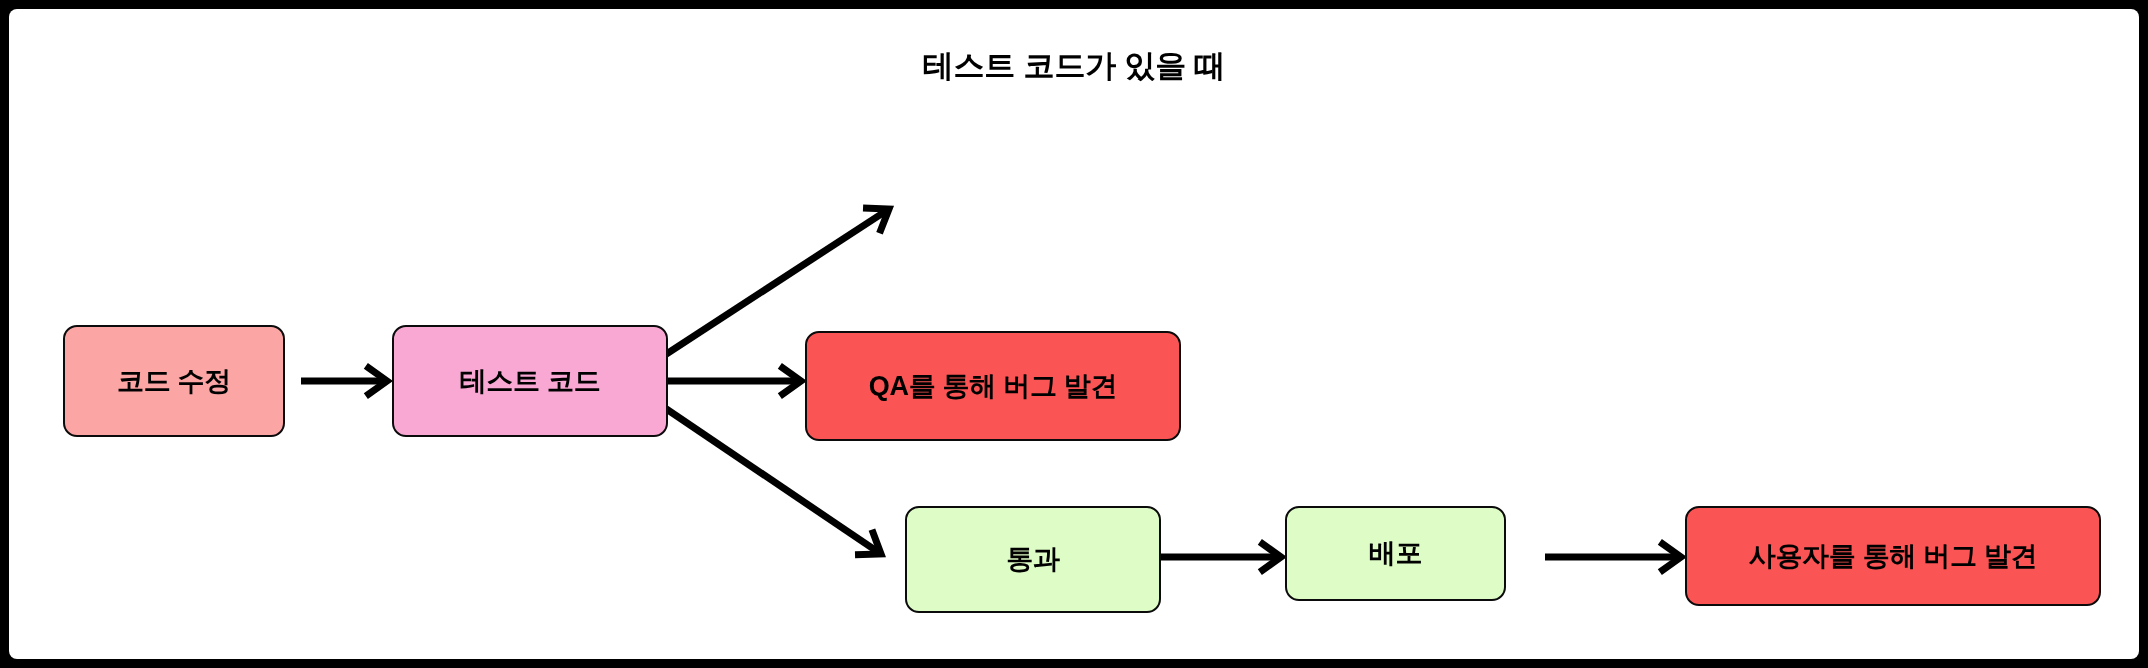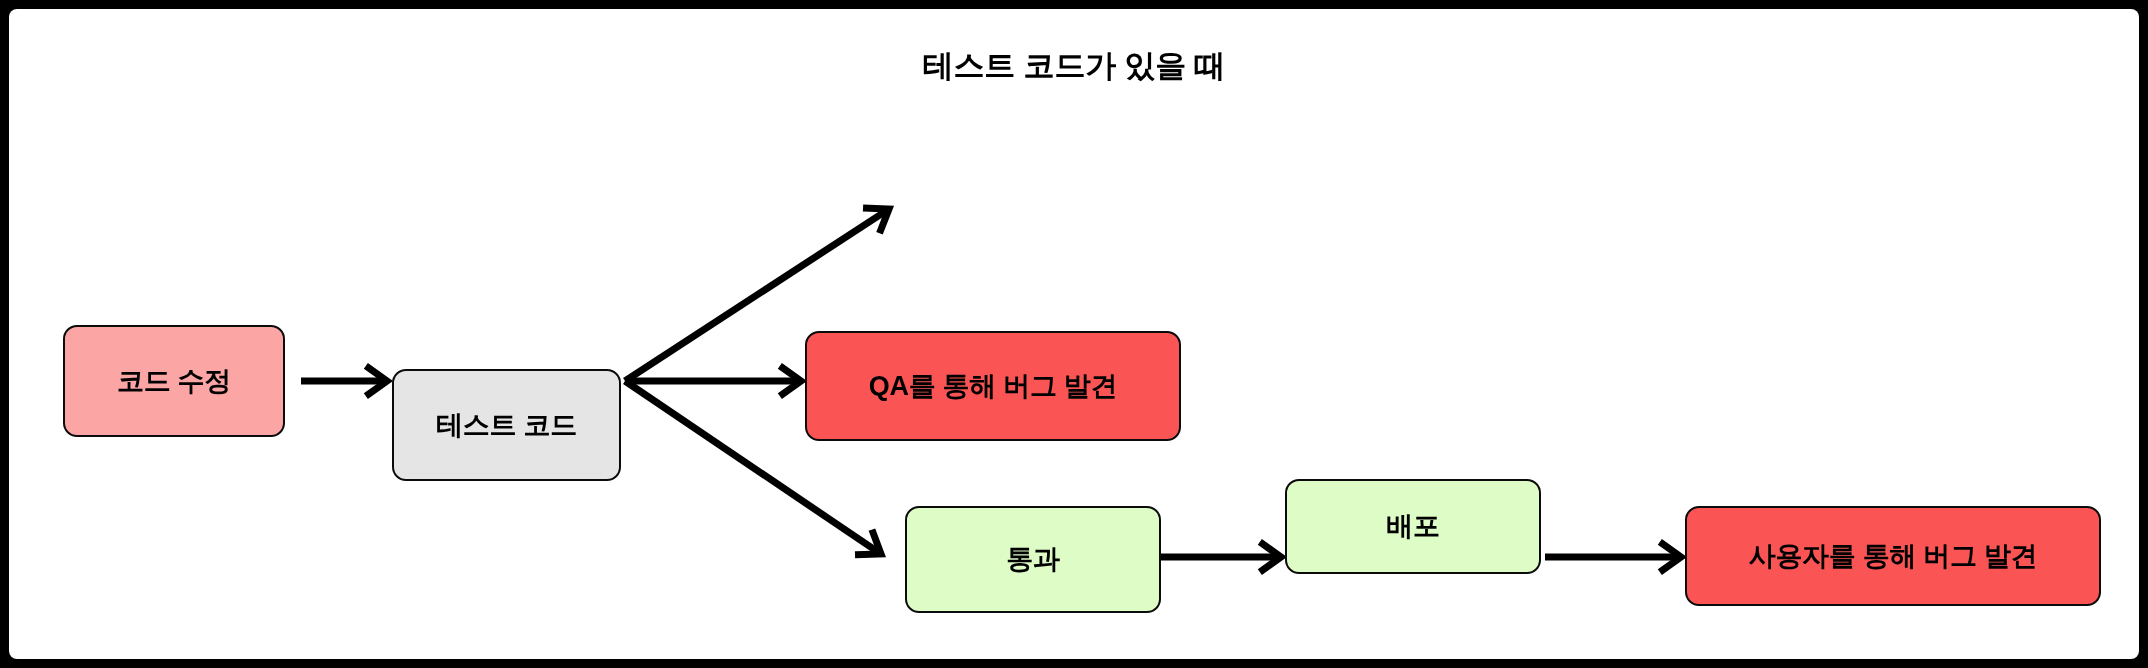--- a/index.html
+++ b/index.html
@@ -92,30 +92,30 @@
         </g>
         <g>
           <line x1="1536" y1="548" x2="1670" y2="548" stroke="#000000" stroke-width="7" stroke-linecap="butt"></line>
           <path d="M 1650.839160126774 563.1069141739699 L 1672 548 L 1650.839160126774 532.8930858260301" fill="none" stroke="#000000" stroke-width="7" stroke-linecap="butt" stroke-linejoin="miter"></path>
         </g>
       </svg>
 
     <div class="node" style="left: 54px; top: 316px; width: 222px; height: 112px; background: #fca5a5;">
       <span>코드 수정</span>
     </div>
-    <div class="node" style="left: 383px; top: 316px; width: 229px; height: 112px; background: #e5e5e5; margin-top: 44px;">
+    <div class="node" style="left: 383px; top: 316px; width: 276px; height: 112px; background: #f9a8d4;">
       <span>테스트 코드</span>
     </div>
     <div class="node" style="left: 796px; top: 322px; width: 376px; height: 110px; background: rgb(251, 84, 84); text-align: right;">
       <span>QA를 통해 버그 발견</span>
     </div>
     <div class="node" style="left: 876px; top: 497px; width: 256px; height: 107px; background: rgb(222, 252, 198); margin-left: 20px;">
       <span>통과</span>
     </div>
-    <div class="node" style="left: 1276px; top: 470px; width: 256px; height: 95px; background: rgb(222, 252, 198);">
+    <div class="node" style="left: 1276px; top: 497px; width: 221px; height: 95px; background: rgb(222, 252, 198);">
       <span>배포</span>
     </div>
     <div class="node" style="left: 1676px; top: 497px; width: 416px; height: 100px; background: rgb(251, 84, 84);">
       <span>사용자를 통해 버그 발견</span>
     </div>
 
   </div>
 </div>
 
 </body></html>

